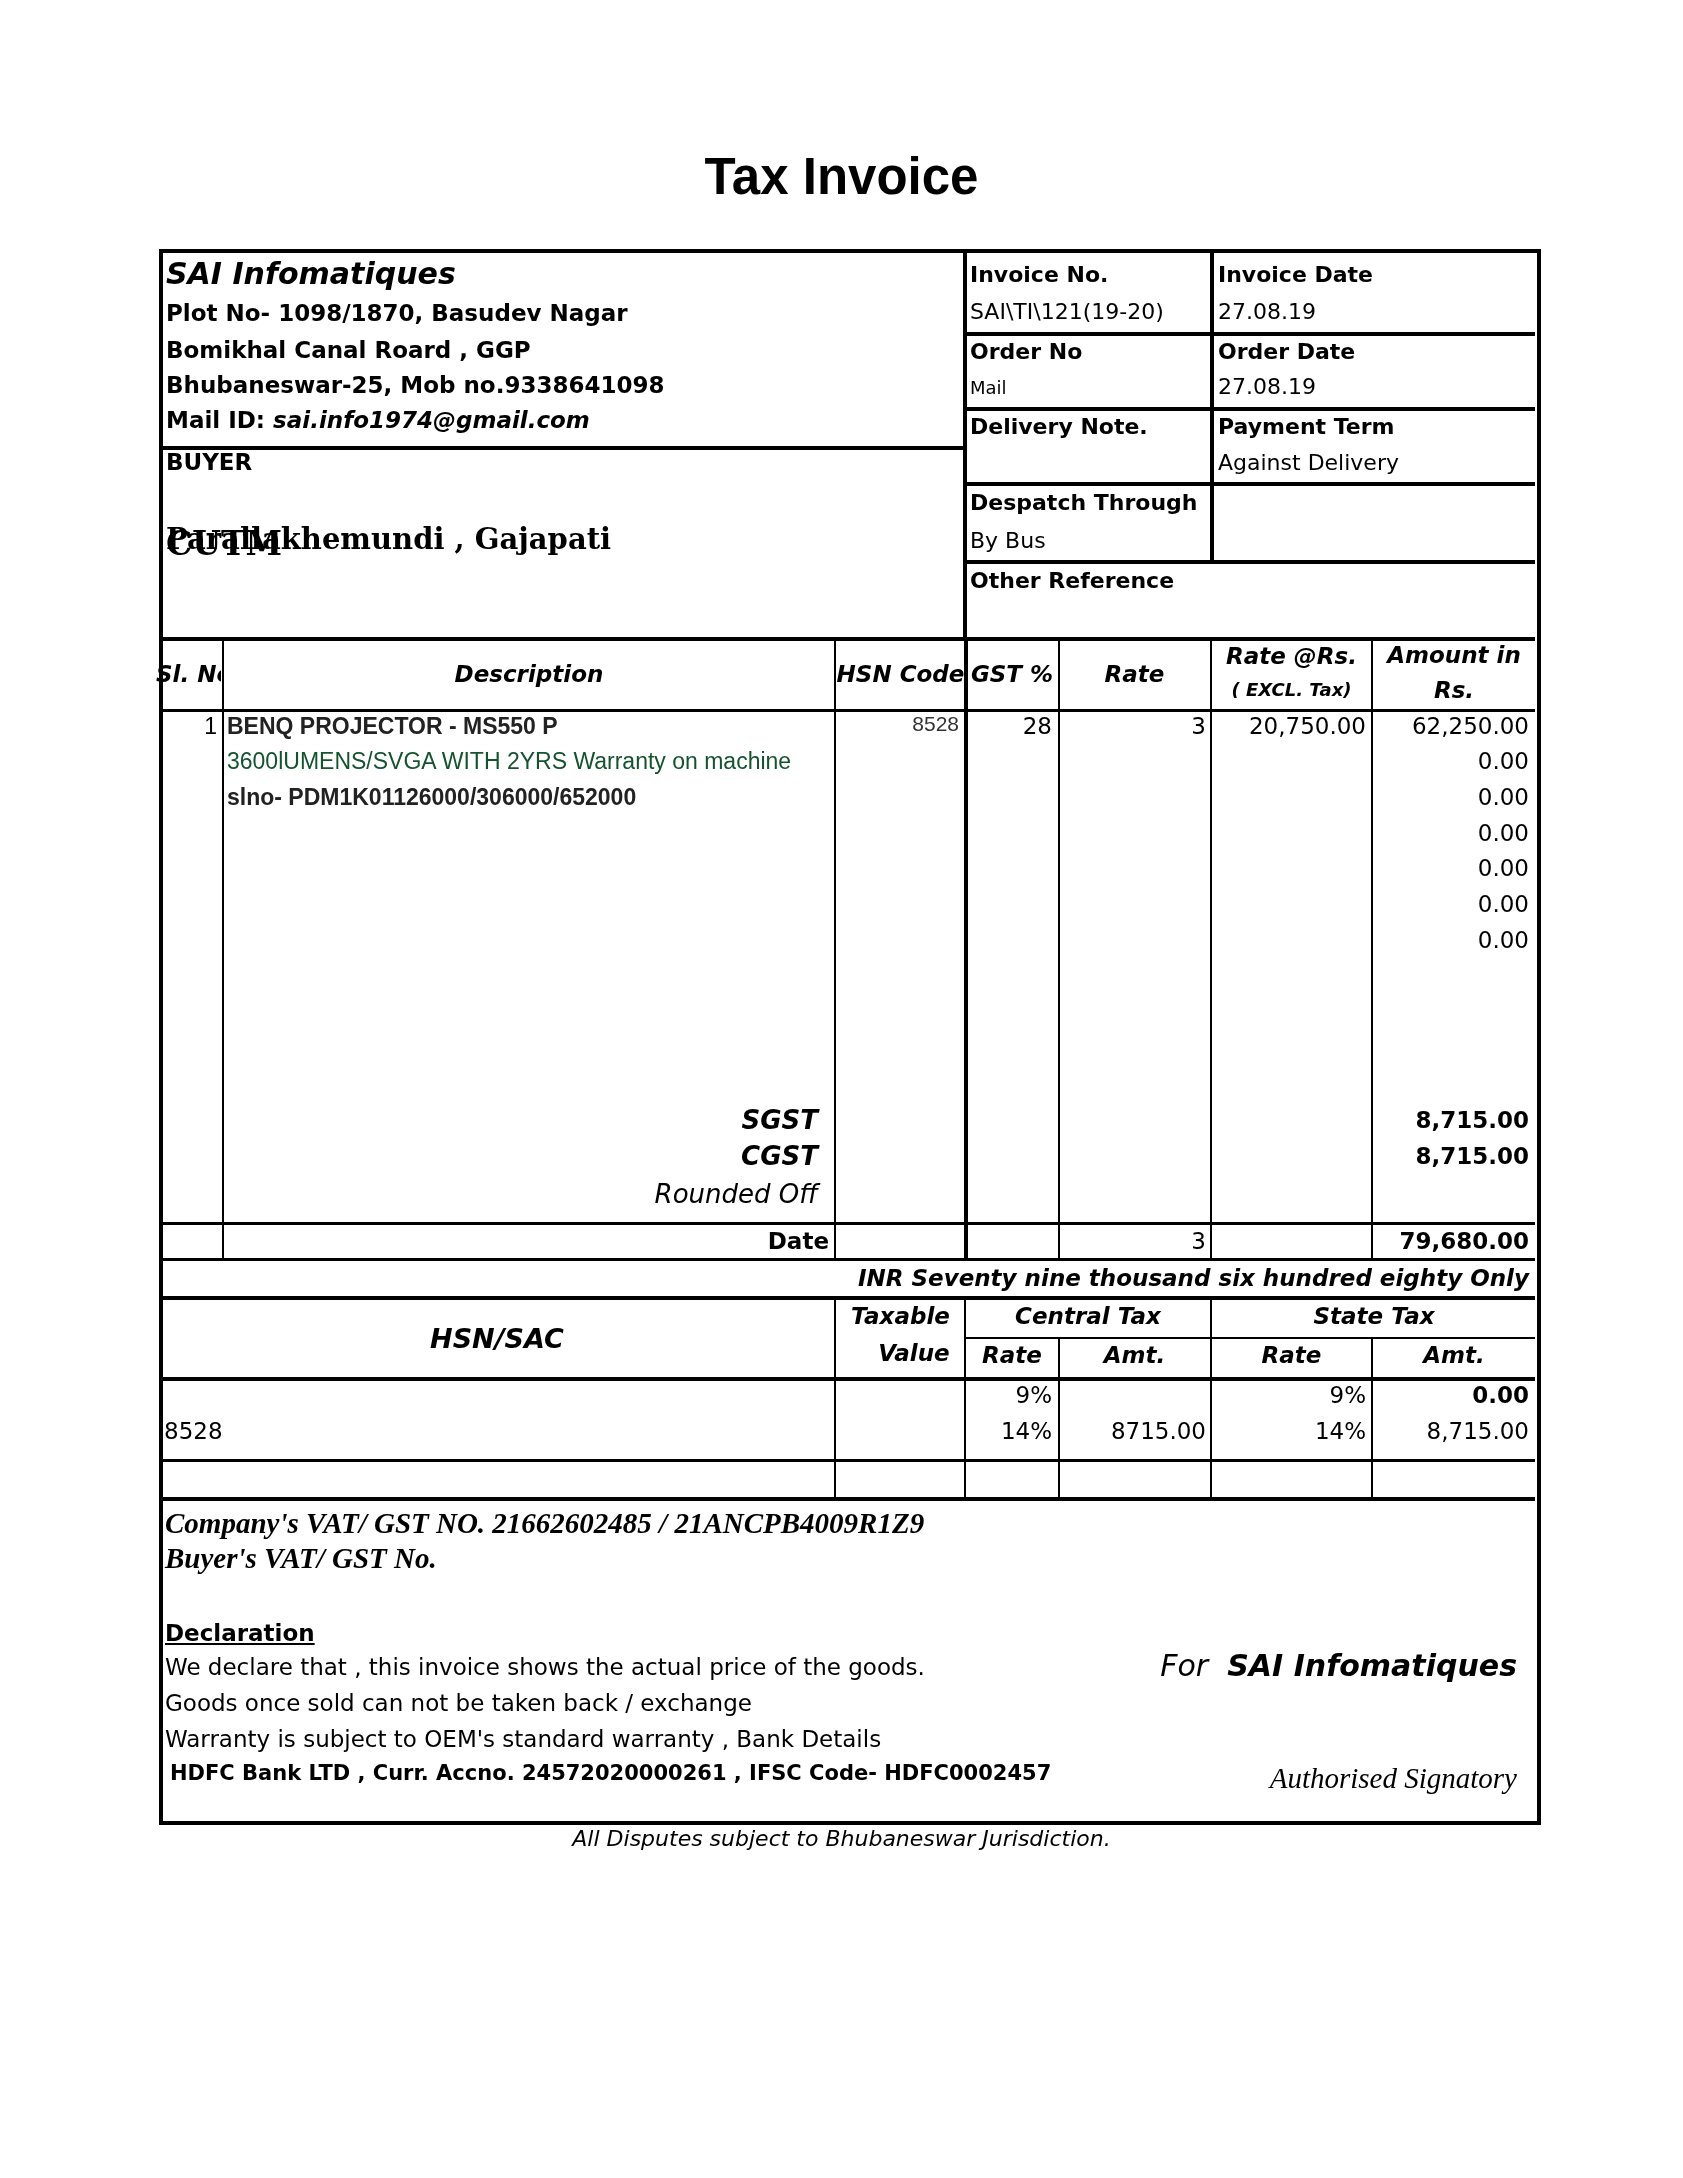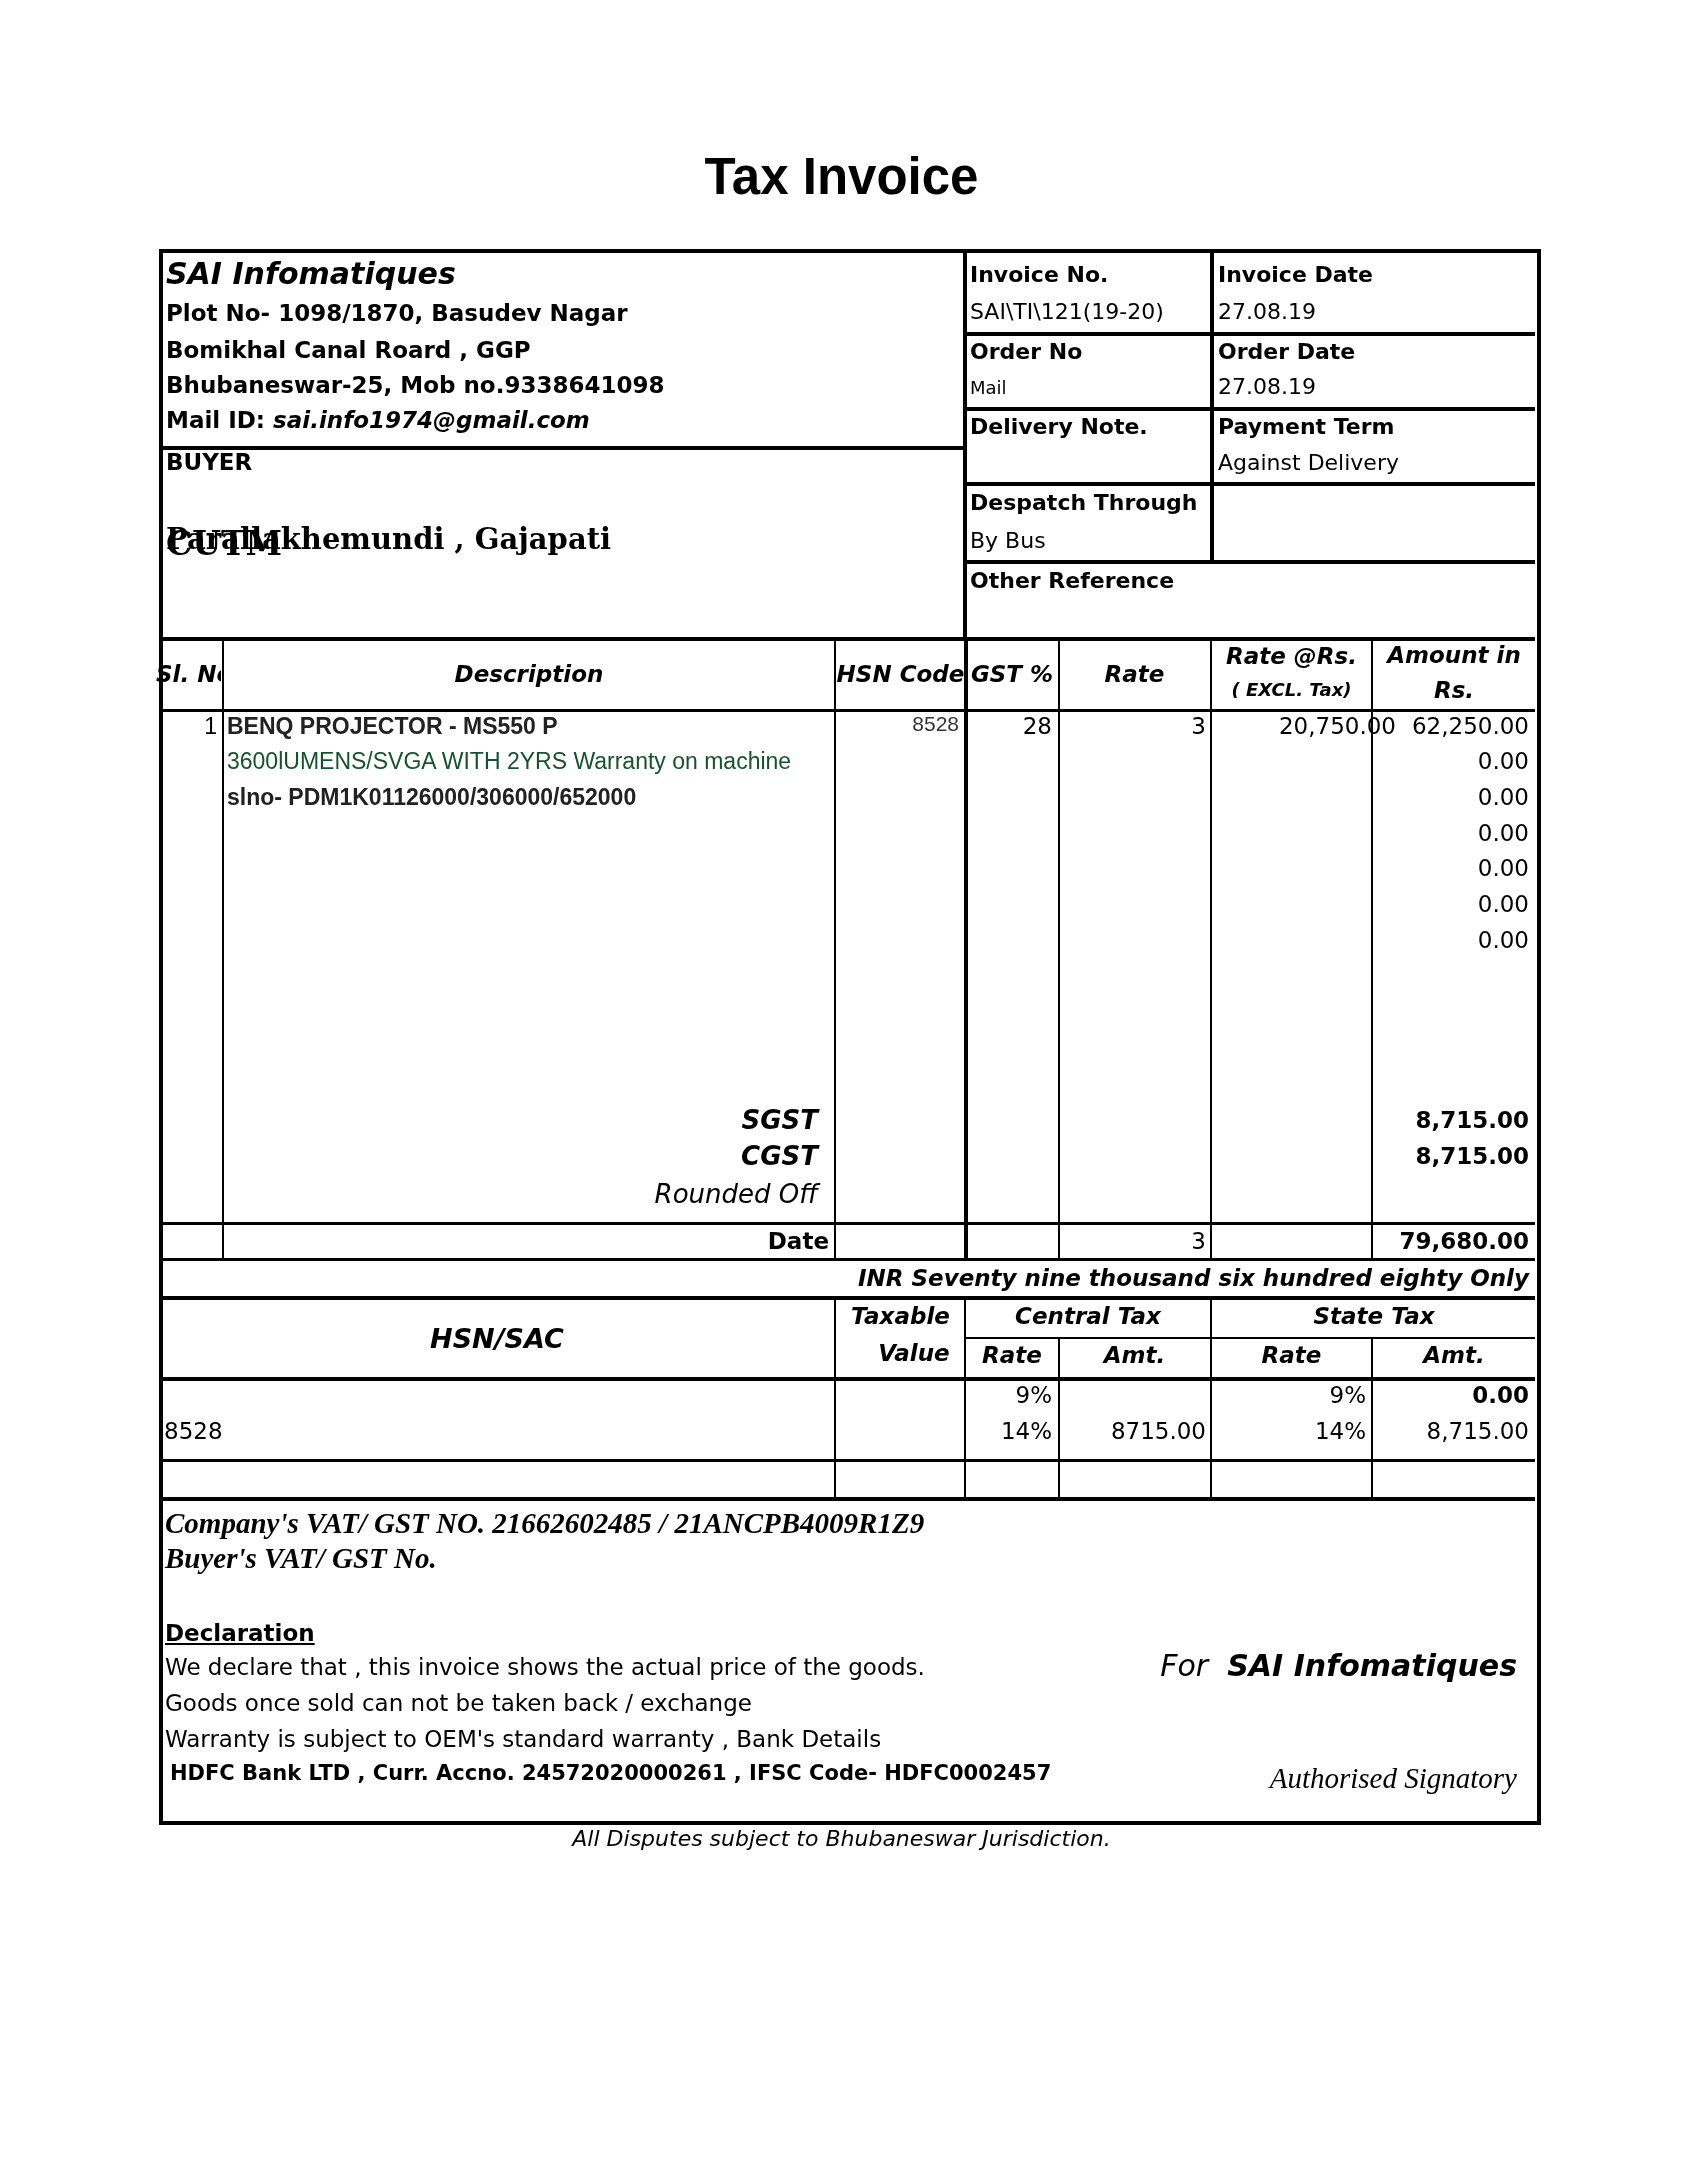--- a/index.html
+++ b/index.html
@@ -101,21 +101,21 @@
 </div>
 
 <div>
   <div class="t arial" style="left:162px; width:55px; text-align:right; top:715px;">1</div>
   <div class="t arial" style="left:227px; top:715px; font-weight:bold; color:#222;">BENQ PROJECTOR - MS550 P</div>
   <div class="t arial" style="left:227px; top:750px; color:#14532d;">3600lUMENS/SVGA WITH 2YRS Warranty on machine</div>
   <div class="t arial" style="left:227px; top:786px; font-weight:bold; color:#222;">slno- PDM1K01126000/306000/652000</div>
   <div class="t arial" style="left:836px; width:123px; text-align:right; top:713px; font-size:21px; color:#333;">8528</div>
   <div class="t num" style="left:966px; width:86px; top:715px;">28</div>
   <div class="t num" style="left:1060px; width:146px; top:715px;">3</div>
-  <div class="t num" style="left:1212px; width:154px; top:715px;padding-left:30px;">20,750.00</div>
+  <div class="t num" style="left:1212px; width:154px; top:715px;">20,750.00</div>
   <div class="t num" style="left:1373px; width:156px; top:715px;">62,250.00</div>
 </div>
 
 <div class="t num" style="left:1373px; width:156px; top:750px;">0.00</div>
 <div class="t num" style="left:1373px; width:156px; top:786px;">0.00</div>
 <div class="t num" style="left:1373px; width:156px; top:822px;">0.00</div>
 <div class="t num" style="left:1373px; width:156px; top:857px;">0.00</div>
 <div class="t num" style="left:1373px; width:156px; top:893px;">0.00</div>
 <div class="t num" style="left:1373px; width:156px; top:929px;">0.00</div>
 

